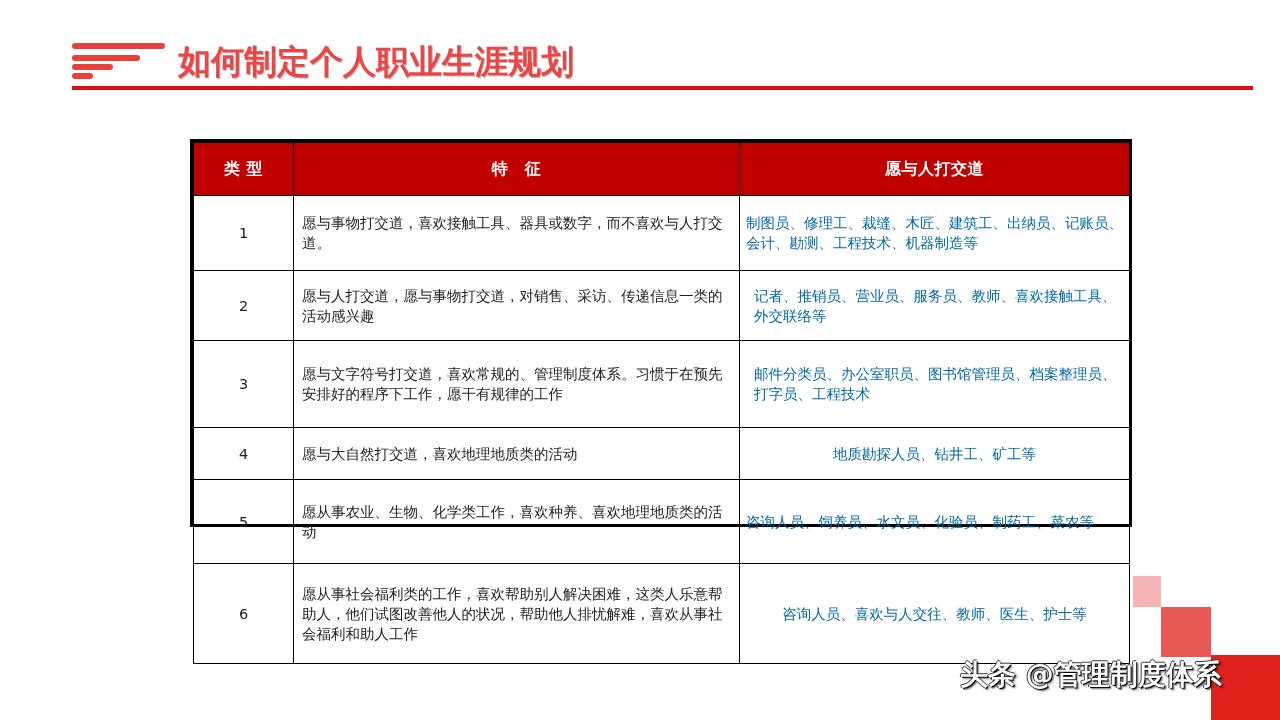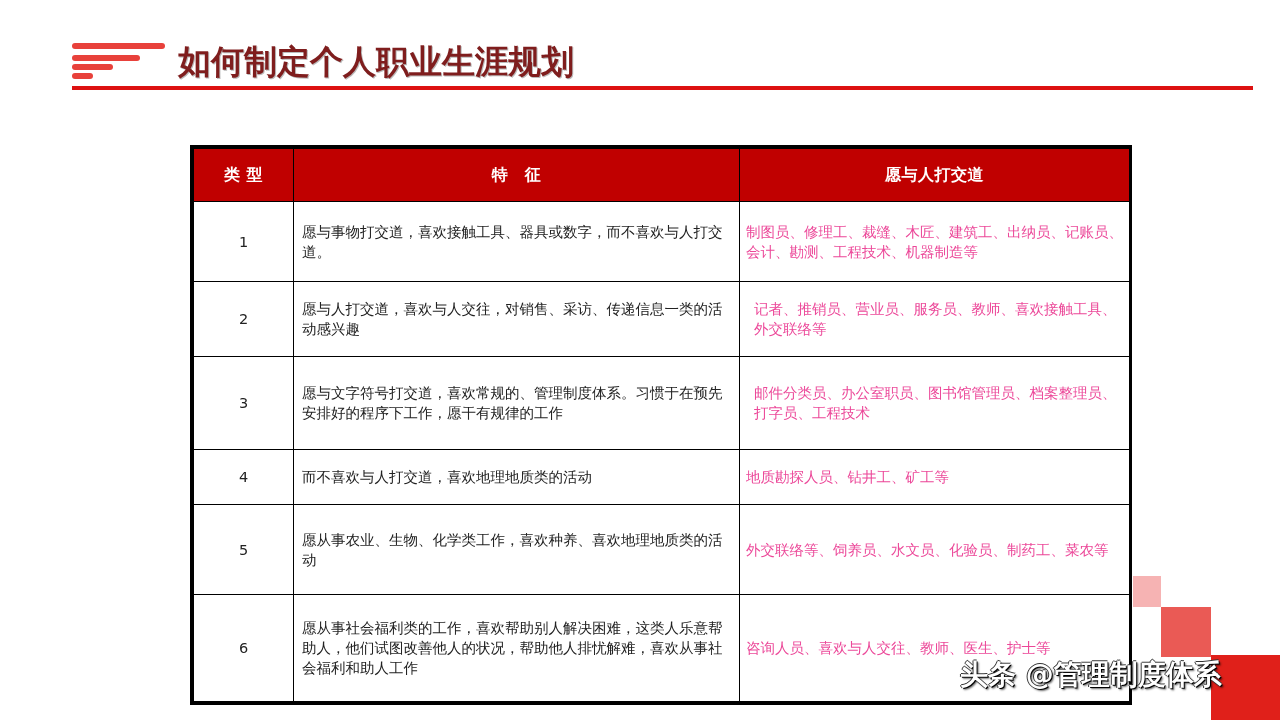--- a/index.html
+++ b/index.html
@@ -1,30 +1,30 @@
 <!DOCTYPE html>
 <html><head>
   <meta charset="utf-8">
   <style>
     * { box-sizing: border-box; margin: 0; padding: 0; }
     html, body { width: 1280px; height: 720px; overflow: hidden; background: #ffffff; }
     body { position: relative; font-family: "DejaVu Sans", "Liberation Sans", sans-serif; color: #222; }
 
     .logo-bar { position: absolute; left: 72px; height: 6px; background: #e8413b; border-radius: 3px; filter: blur(0.6px); }
-    .title { position: absolute; left: 178px; top: 40px; font-size: 33px; font-weight: bold; color: #7f1d1d; letter-spacing: 0px; white-space: nowrap; text-shadow: 1px 1px 0 #bbb; }
+    .title { position: absolute; left: 178px; top: 40px; font-size: 33px; font-weight: bold; color: #ef4444; letter-spacing: 0px; white-space: nowrap; text-shadow: 1px 1px 0 #bbb; }
     .title-rule { position: absolute; left: 72px; top: 86px; width: 1181px; height: 4px; background: #dd1111; }
 
-    .table-wrap { position: absolute; left: 190px; top: 145px; width: 942px; height: 560px; border: 3px solid #000; }
+    .table-wrap { position: absolute; left: 190px; top: 139px; width: 942px; height: 388px; border: 3px solid #000; }
     table { width: 100%; height: 100%; border-collapse: collapse; table-layout: fixed; }
     th, td { border: 1px solid #000; font-size: 14.5px; line-height: 20px; }
     th { background: #c00000; color: #fff; font-weight: bold; font-size: 16px; text-align: center; height: 53px; letter-spacing: 0.5px; }
     td.num { text-align: center; color: #222; }
     td.feat { padding: 0 8px 0 8px; color: #222; }
-    td.job { padding: 0 6px 0 6px; color: #ec4899; margin-left: 16px; }
-    td.job.center { }
+    td.job { padding: 0 6px 0 6px; color: #0369a1; margin-left: 16px; }
+    td.job.center { text-align: center; }
     td.job.indent { padding-left: 14px; }
 
     .sq { position: absolute; }
     .sq1 { left: 1133px; top: 576px; width: 28px; height: 31px; background: #f6b3b3; }
     .sq2 { left: 1161px; top: 607px; width: 50px; height: 50px; background: #ea5a55; }
     .sq3 { left: 1211px; top: 655px; width: 69px; height: 65px; background: #e0201a; }
 
     .watermark { position: absolute; left: 960px; top: 656px; font-size: 28px; color: #fff; white-space: nowrap;
       text-shadow: 1px 1px 0 #000, -1px 0 0 #333, 0 -1px 0 #333, 2px 2px 2px rgba(0,0,0,0.6); font-weight: bold; }
   </style>
@@ -54,37 +54,37 @@
       </tr>
     </thead>
     <tbody>
       <tr style="height:75px">
         <td class="num">1</td>
         <td class="feat">愿与事物打交道，喜欢接触工具、器具或数字，而不喜欢与人打交道。</td>
         <td class="job">制图员、修理工、裁缝、木匠、建筑工、出纳员、记账员、会计、勘测、工程技术、机器制造等</td>
       </tr>
       <tr style="height:70px">
         <td class="num">2</td>
-        <td class="feat">愿与人打交道，喜欢与人交往，对销售、采访、传递信息一类的活动感兴趣</td>
+        <td class="feat">愿与人打交道，愿与事物打交道，对销售、采访、传递信息一类的活动感兴趣</td>
         <td class="job indent">记者、推销员、营业员、服务员、教师、喜欢接触工具、外交联络等</td>
       </tr>
       <tr style="height:87px">
         <td class="num">3</td>
         <td class="feat">愿与文字符号打交道，喜欢常规的、管理制度体系。习惯于在预先安排好的程序下工作，愿干有规律的工作</td>
         <td class="job indent">邮件分类员、办公室职员、图书馆管理员、档案整理员、打字员、工程技术</td>
       </tr>
       <tr style="height:52px">
         <td class="num">4</td>
-        <td class="feat">而不喜欢与人打交道，喜欢地理地质类的活动</td>
+        <td class="feat">愿与大自然打交道，喜欢地理地质类的活动</td>
         <td class="job center">地质勘探人员、钻井工、矿工等</td>
       </tr>
       <tr style="height:84px">
         <td class="num">5</td>
         <td class="feat">愿从事农业、生物、化学类工作，喜欢种养、喜欢地理地质类的活动</td>
-        <td class="job">外交联络等、饲养员、水文员、化验员、制药工、菜农等</td>
+        <td class="job">咨询人员、饲养员、水文员、化验员、制药工、菜农等</td>
       </tr>
       <tr style="height:100px">
         <td class="num">6</td>
         <td class="feat">愿从事社会福利类的工作，喜欢帮助别人解决困难，这类人乐意帮助人，他们试图改善他人的状况，帮助他人排忧解难，喜欢从事社会福利和助人工作</td>
         <td class="job center">咨询人员、喜欢与人交往、教师、医生、护士等</td>
       </tr>
     </tbody>
   </table>
 </div>
 

